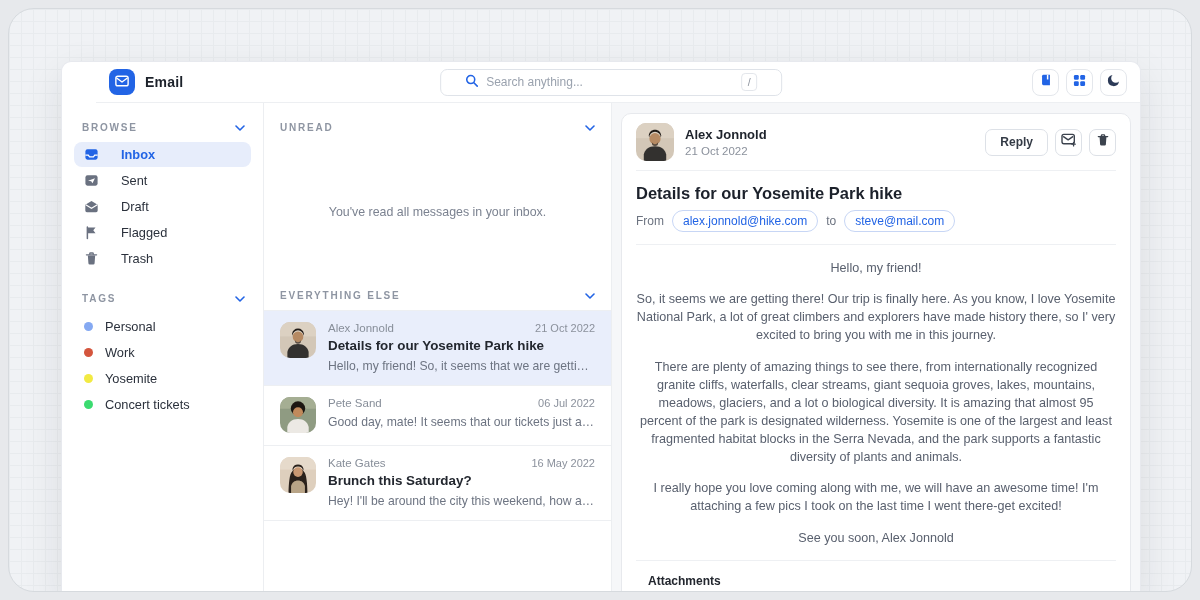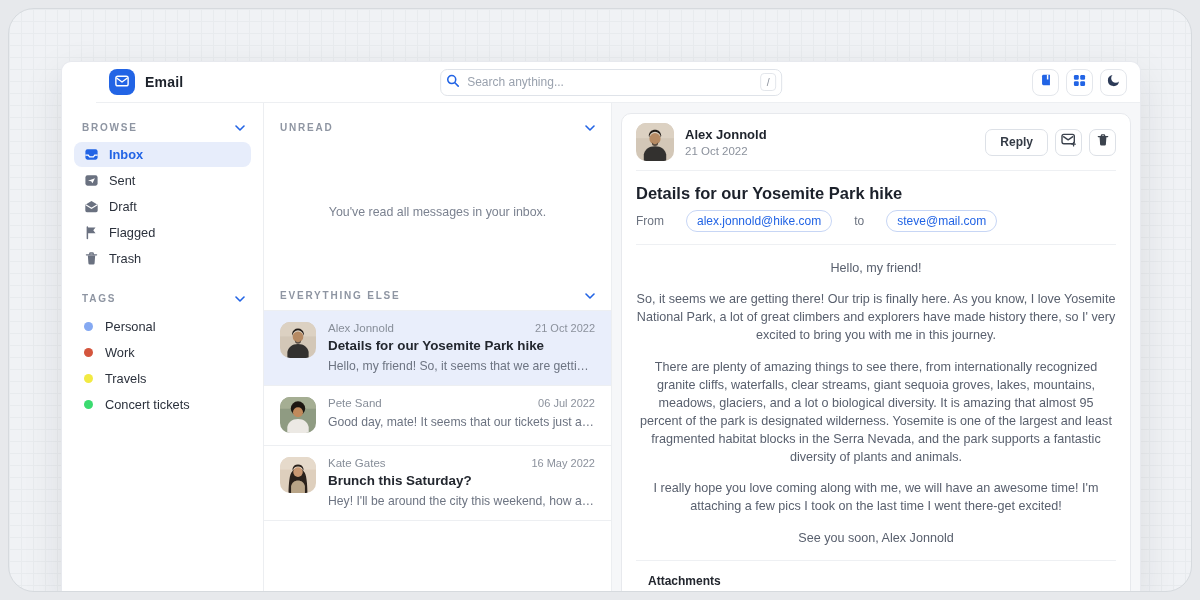--- a/index.html
+++ b/index.html
@@ -23,39 +23,39 @@
     box-shadow:0 14px 40px rgba(25,31,44,.10);display:flex;flex-direction:column;}
 
   
   .hdr{height:41px;flex:0 0 41px;display:flex;align-items:center;padding:0 13px;
     border-bottom:1px solid var(--line);position:relative;margin-left:34px;}
   .logo-box{width:26px;height:26px;border-radius:8px;background:var(--blue);
     display:flex;align-items:center;justify-content:center;}
   .brand{font-size:14px;font-weight:700;color:var(--ink);margin-left:10px;letter-spacing:.2px;}
   .search{position:absolute;left:50%;transform:translateX(-52%);width:342px;height:27px;
     border:1px solid #dfe3e9;border-radius:7px;display:flex;align-items:center;gap:8px;
-    padding:0 5px;background:#fff;}
+    padding:0 24px;background:#fff;}
   .search input{border:none;outline:none;flex:1;font-size:12px;color:#3a414c;
     font-family:"Liberation Sans",sans-serif;background:transparent;}
   .search input::placeholder{color:#9aa2ae;}
   .kbd{min-width:16px;height:18px;border:1px solid #e3e6eb;border-radius:4px;font-size:10.5px;
     color:#8b919c;display:flex;align-items:center;justify-content:center;padding:0 4px;}
   .hbtns{margin-left:auto;display:flex;gap:7px;}
   .hbtn{width:27px;height:27px;border:1px solid #e4e7ec;border-radius:8px;background:#fff;
     display:flex;align-items:center;justify-content:center;cursor:pointer;}
 
   
   .main{flex:1;display:flex;min-height:0;}
 
   
   .sidebar{width:202px;flex:0 0 202px;border-right:1px solid #eceef1;padding:10px 12px;}
   .sec-head{display:flex;align-items:center;justify-content:space-between;
     padding:9px 6px 9px 8px;font-size:10px;font-weight:700;letter-spacing:1.8px;color:#8e95a2;}
   .chev{cursor:pointer;display:flex;}
-  .nav-item{display:flex;align-items:center;gap:10px;padding:4px 10px;height:25px;
+  .nav-item{display:flex;align-items:center;gap:22px;padding:4px 10px;height:25px;
     border-radius:8px;font-size:12.8px;color:#2b313c;cursor:pointer;margin-bottom:1px;}
   .nav-item .nicon{display:flex;color:#6a7180;}
   .nav-item.active{background:#e7edfb;color:var(--blue);font-weight:600;}
   .nav-item.active .nicon{color:var(--blue);}
   .tags-gap{height:12px;}
   .tag-item{display:flex;align-items:center;gap:12px;padding:4px 10px;height:26px;
     font-size:12.8px;color:#2b313c;cursor:pointer;}
   .dot{width:9px;height:9px;border-radius:50%;}
 
   
@@ -86,21 +86,21 @@
   .avatar-lg svg{display:block;width:100%;height:100%;}
   .ch-name{font-size:13px;font-weight:700;color:var(--ink);}
   .ch-date{font-size:11.5px;color:var(--gray);margin-top:3px;}
   .ch-actions{margin-left:auto;display:flex;gap:7px;align-items:center;}
   .reply-btn{height:27px;padding:0 14px;border:1px solid #dde1e7;border-radius:7px;background:#fff;
     font-size:12px;font-weight:600;color:#343b46;font-family:"Liberation Sans",sans-serif;cursor:pointer;}
   .icon-btn{width:27px;height:27px;border:1px solid #dde1e7;border-radius:7px;background:#fff;
     display:flex;align-items:center;justify-content:center;cursor:pointer;}
   .divider{height:1px;background:#eef0f3;}
   .subject{font-size:16.5px;font-weight:700;color:#1c212b;margin:13px 0 7px;}
-  .fromto{display:flex;align-items:center;gap:22px;font-size:12px;color:#6c7380;margin-bottom:12px;}
+  .fromto{display:flex;align-items:center;gap:8px;font-size:12px;color:#6c7380;margin-bottom:12px;}
   .pill{border:1px solid #c7d6f5;border-radius:999px;padding:3px 10px;font-size:12px;
     color:var(--blue);background:#fff;cursor:pointer;}
   .body-txt{padding-top:1px;text-align:center;}
   .body-txt p{font-size:12.6px;line-height:1.44;color:var(--body);margin:13px 0;}
   .att-label{font-size:12px;font-weight:700;color:#22262e;margin:13px 12px 10px;}
 </style>
 </head>
 <body>
 
 <div class="frame">
@@ -229,21 +229,21 @@
         <div class="tag-item">
           <span class="dot" style="background-color: rgb(133, 169, 242);"></span>
           <span>Personal</span>
         </div>
         <div class="tag-item">
           <span class="dot" style="background-color: rgb(212, 85, 61);"></span>
           <span>Work</span>
         </div>
         <div class="tag-item">
           <span class="dot" style="background-color: rgb(242, 234, 67);"></span>
-          <span>Travels</span>
+          <span>Yosemite</span>
         </div>
         <div class="tag-item">
           <span class="dot" style="background-color: rgb(59, 219, 112);"></span>
           <span>Concert tickets</span>
         </div>
       </aside>
 
       <section class="list">
         <div class="sec-head">
           <span>UNREAD</span>

